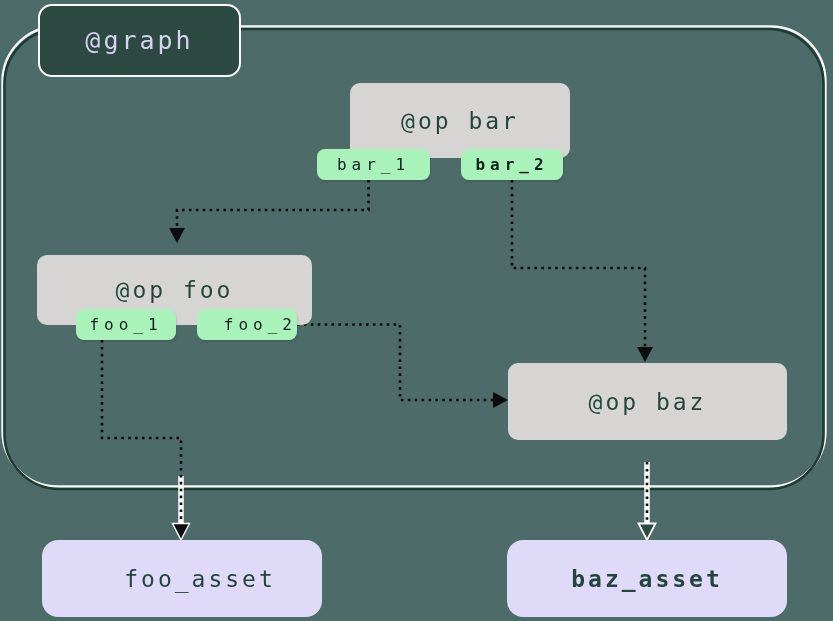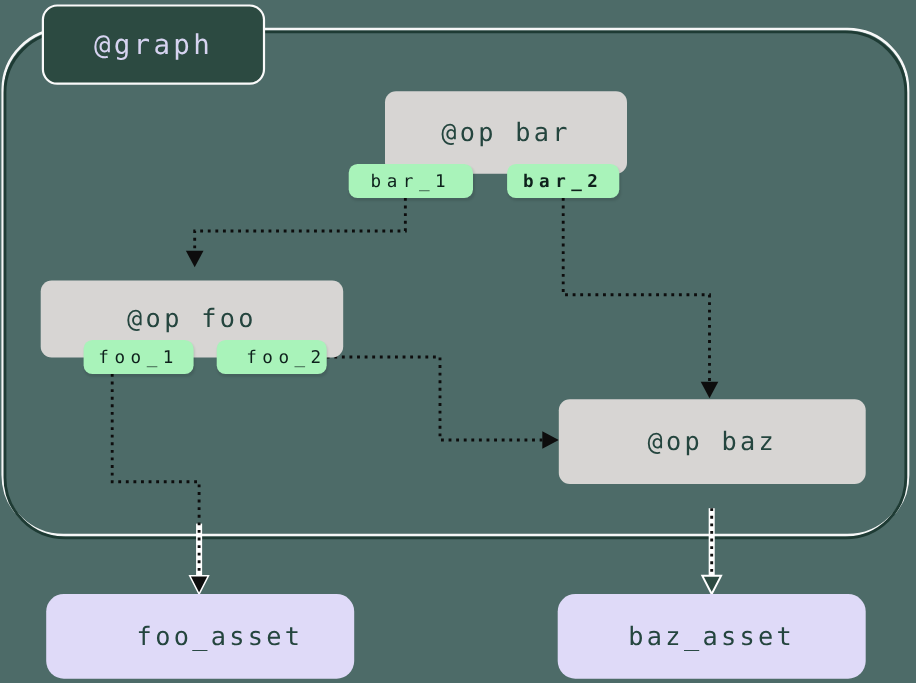--- a/index.html
+++ b/index.html
@@ -63,21 +63,21 @@
   .tab-foo2 { left: 197px; top: 309px; width: 100px; justify-content: flex-end; }
   .tab-baz1 { left: 597px; top: 431px; width: 100px; }
   .asset {
     background: var(--asset_fill, #dfdaf8);
     border-radius: 16px;
     color: var(--asset_text, #24453e);
     font-size: 23px; letter-spacing: 3px;
     z-index: 2;
   }
   .asset-foo { left: 42px;  top: 540px; width: 280px; height: 77px; padding-left: 36px; }
-  .asset-baz { left: 507px; top: 540px; width: 280px; height: 77px; }
+  .asset-baz { left: 507px; top: 540px; width: 280px; height: 77px; font-weight: bold; }
 </style>
 </head>
 <body>
 
 <div class="stage">
 
   <svg class="edges" viewBox="0 0 833 621">
 
     <rect class="boundary-hl" x="2.5" y="26.5" width="823" height="460" rx="55" ry="55"></rect>
     <rect class="boundary" x="4.5" y="29" width="819" height="460" rx="55" ry="55"></rect>

